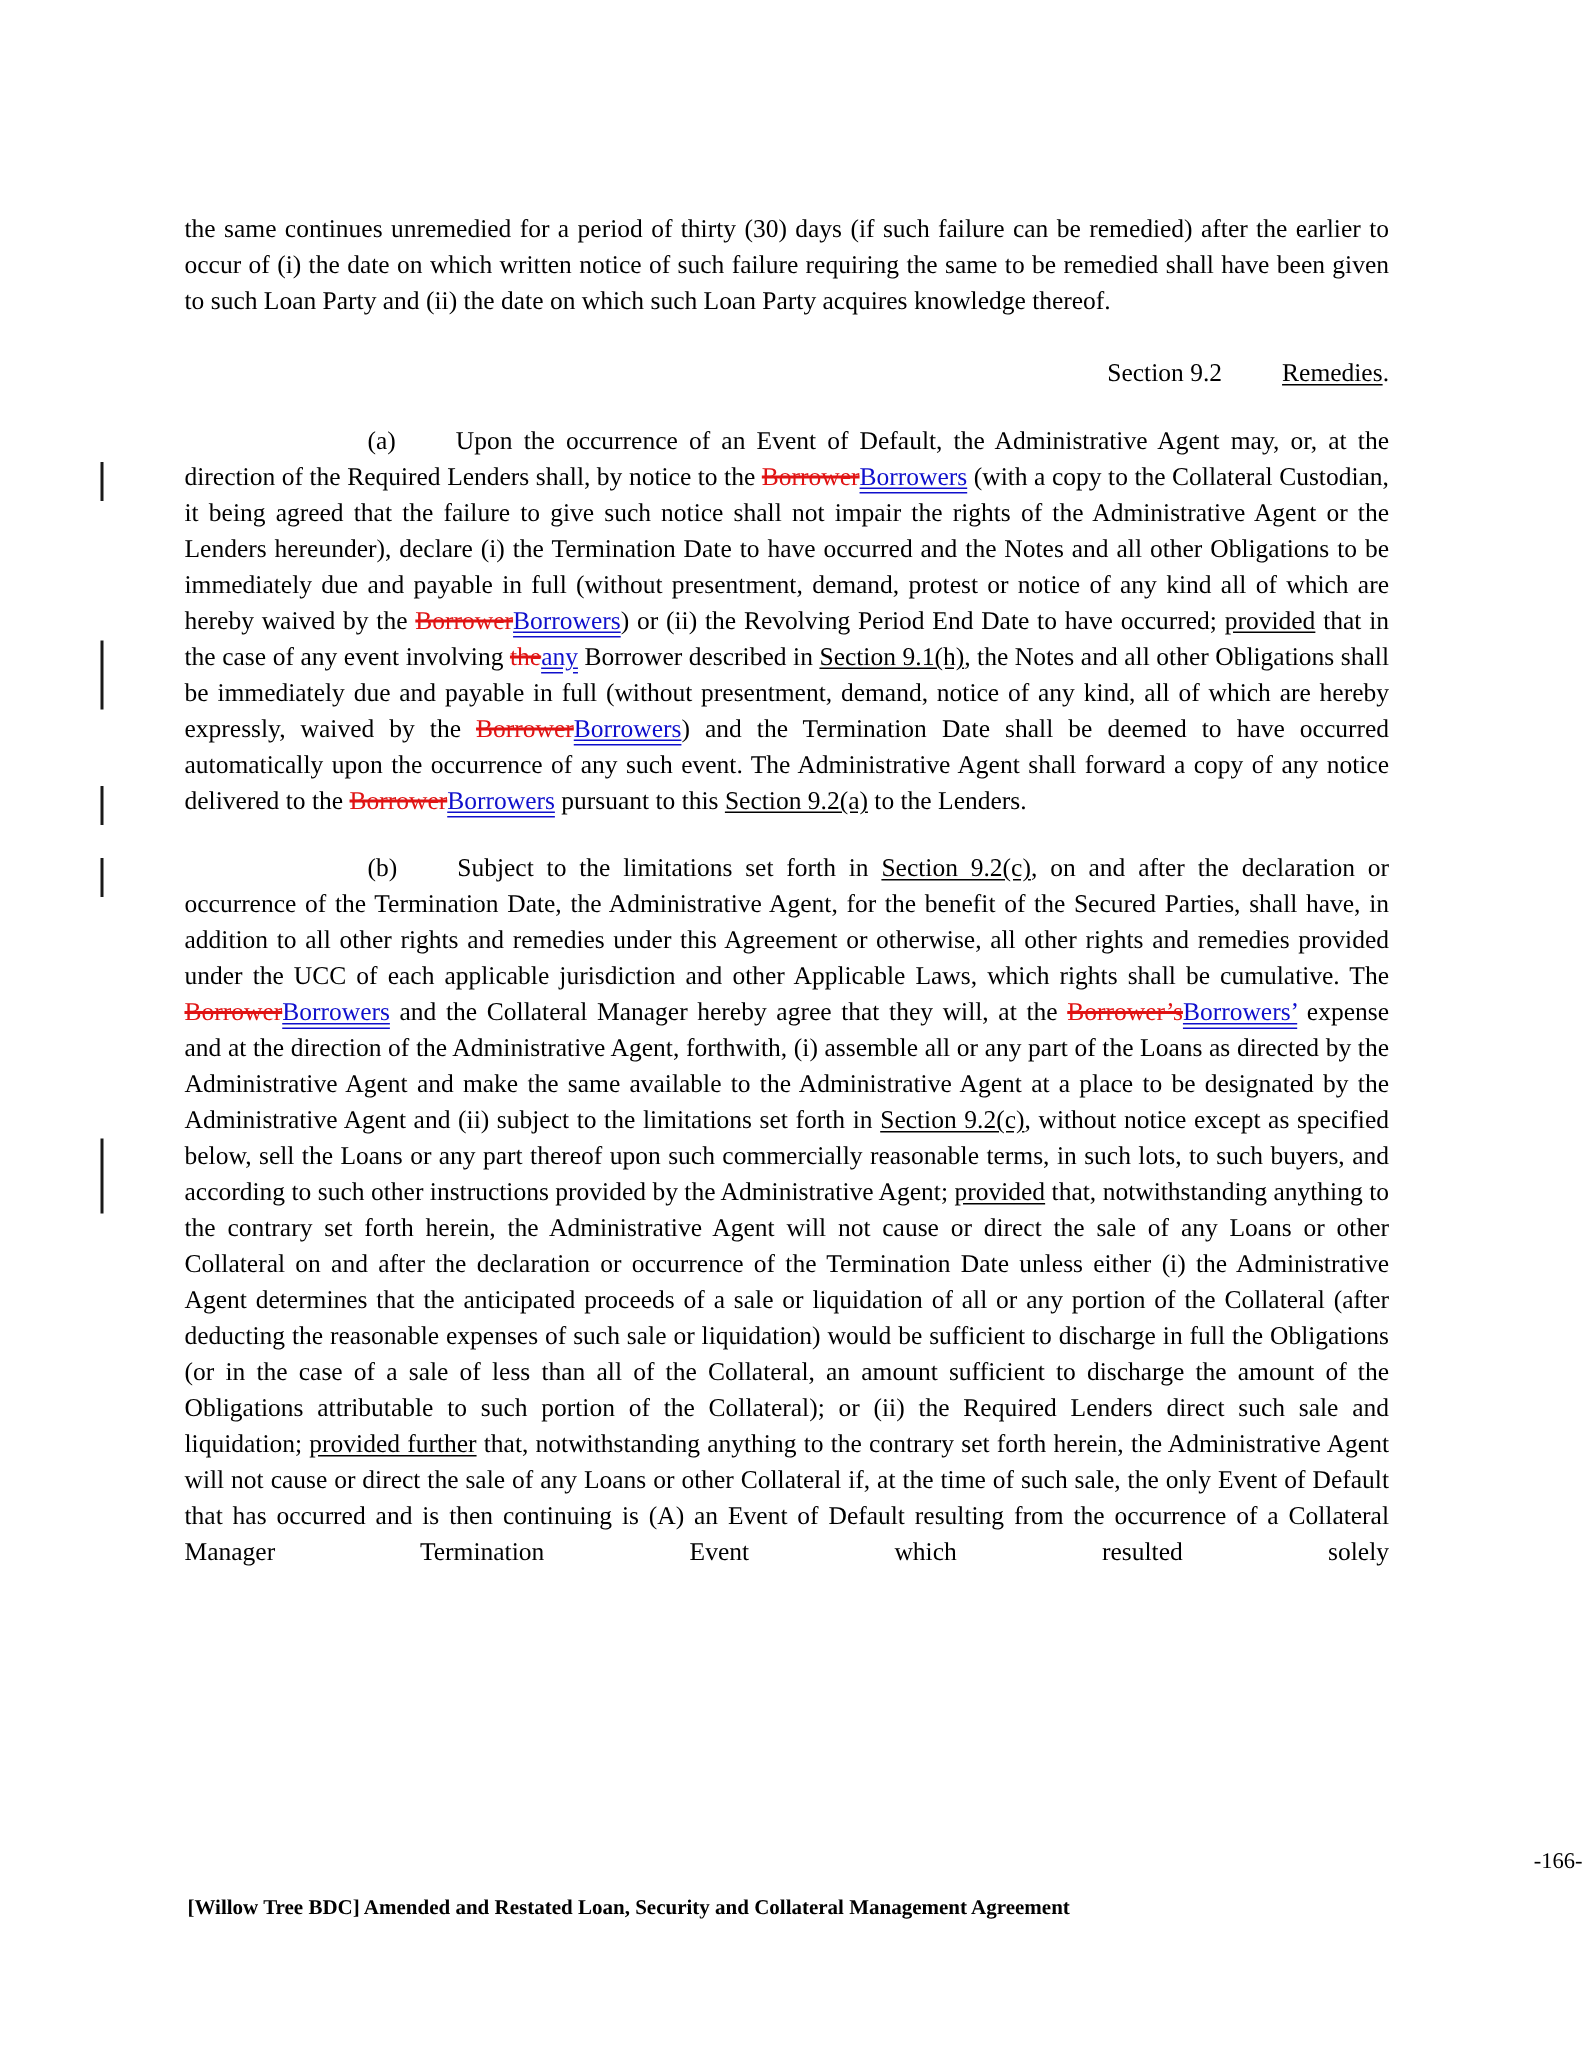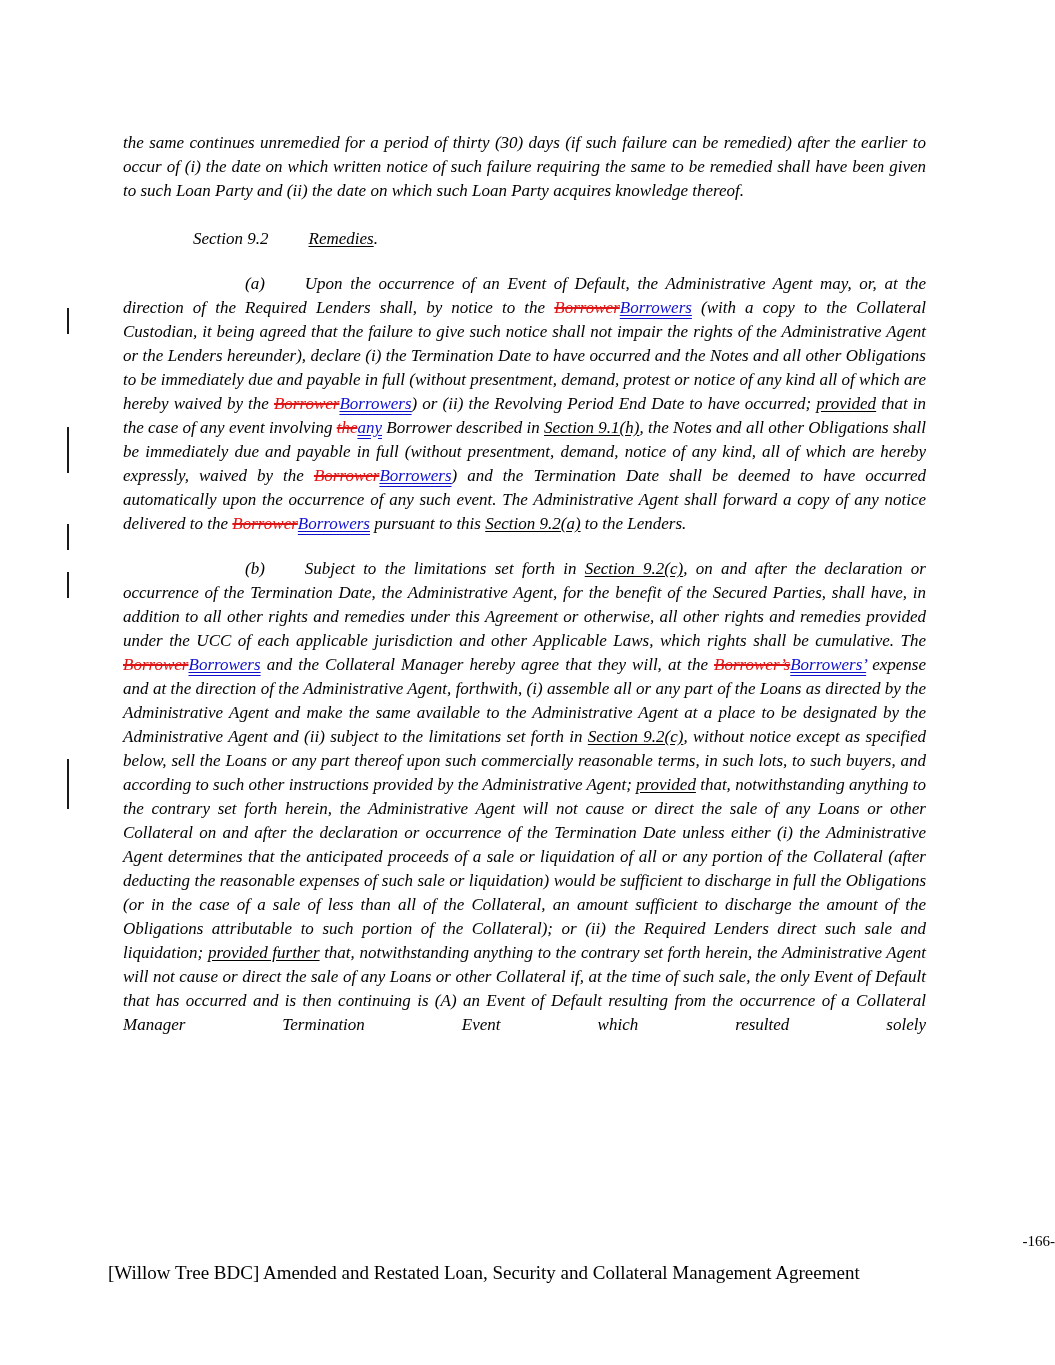--- a/index.html
+++ b/index.html
@@ -14,34 +14,33 @@
     width: 1055px;
     height: 1365px;
     background: #ffffff;
     font-family: "Liberation Serif", "DejaVu Serif", serif;
     color: var(--ink);
     overflow: hidden;
   }
   .content {
     position: absolute;
     left: 123px;
-    top: 131px;
+    top: 141px;
     width: 803px;
-    font-style: italic;
   }
   p {
     margin: 0;
     font-size: 17px;
     line-height: 24px;
     text-align: justify;
   }
   p.heading {
     margin-top: 24px;
-    margin-left: 70px;
-    text-align: left;
+    margin-left: 98px;
+    text-align: right;
   }
   p.para-a { margin-top: 21px; text-indent: 122px; }
   p.para-b { margin-top: 21px; text-indent: 122px; text-align-last: justify; }
   .run.d { color: var(--del); text-decoration: line-through; text-decoration-thickness: 1.5px; margin-top: 12px; }
   .run.i { color: var(--ins); text-decoration: underline double; text-underline-offset: 2px; }
   .run.u { text-decoration: underline; text-underline-offset: 2px; }
   .run.tab { display: inline-block; width: 40px; text-indent: 0; }
   .change-bar {
     position: absolute;
     left: 67px;
@@ -51,25 +50,26 @@
   .pagenum {
     position: absolute;
     top: 1233px;
     left: 0;
     width: 100%;
     text-align: right;
     font-size: 15px;
   }
   .footer {
     position: absolute;
-    left: 108px;
+    left: 125px;
     top: 1262px;
     width: 803px;
-    font-size: 19px;
+    font-size: 14px;
     line-height: 21px;
+    font-weight: bold;
   }
 </style>
 </head>
 <body>
 
 <div class="page">
 
   <div class="change-bar" style="top:308px;height:26px"></div>
   <div class="change-bar" style="top:427px;height:46px"></div>
   <div class="change-bar" style="top:524px;height:26px"></div>

